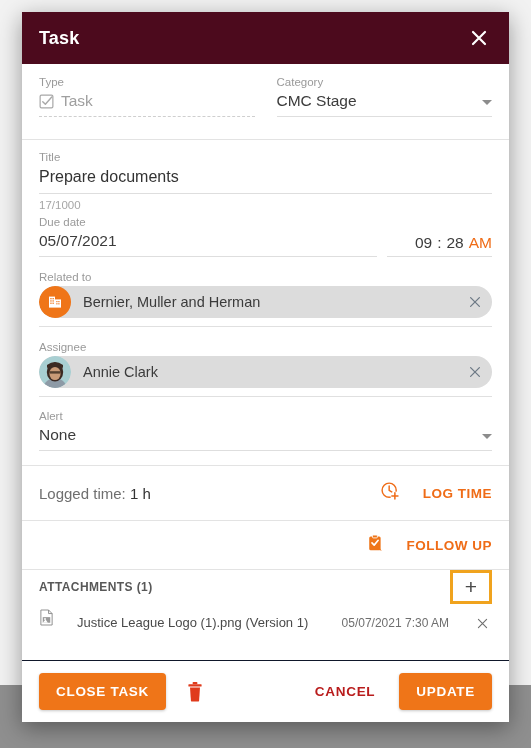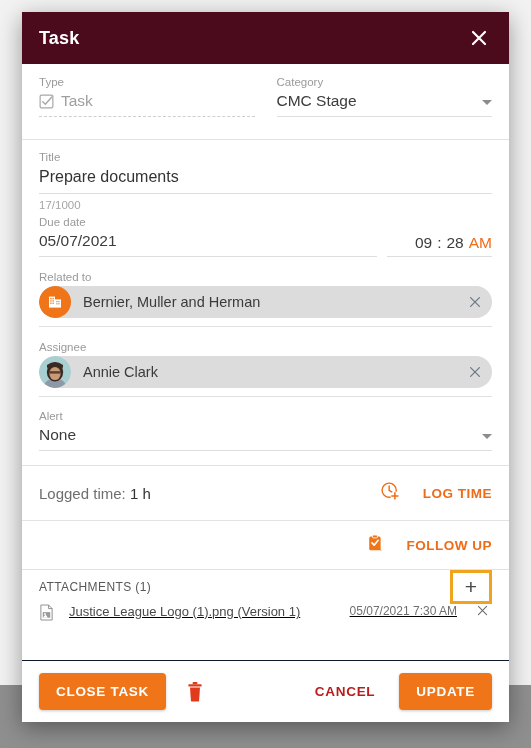--- a/index.html
+++ b/index.html
@@ -180,37 +180,36 @@
     height: 48px; padding: 0 17px;
   }
 
   
   .attach-head {
     display: flex; align-items: center;
     padding: 0 17px; height: 34px;
     position: relative;
   }
   .attach-title {
-    font-size: 12px; font-weight: normal; color: #585858;
+    font-size: 12px; font-weight: bold; color: #585858;
     letter-spacing: .4px;
   }
   .plus-btn {
     width: 42px; height: 34px;
     display: flex; align-items: center; justify-content: center;
     font-size: 21px; color: #4a4a4a;
     border: 3px solid #f0a31e;
     background: #fff;
     cursor: pointer;
     position: relative; z-index: 3;
   }
   .attach-row {
-    display: flex; align-items: flex-start;
+    display: flex; align-items: flex-end;
     padding: 0 17px; height: 26px;
-    gap: 15px;
-    text-decoration: underline;
+    gap: 23px;
   }
   .attach-name { font-size: 13px; color: #4a4a4a; flex: 1; white-space: nowrap; overflow: hidden; }
   .attach-date { font-size: 12px; color: #6f6f6f; }
   .attach-x { width: 20px; display: flex; align-items: center; justify-content: center; cursor: pointer; }
 
   
   .modal-footer {
     flex: none; height: 62px;
     display: flex; align-items: center;
     padding: 0 17px;

